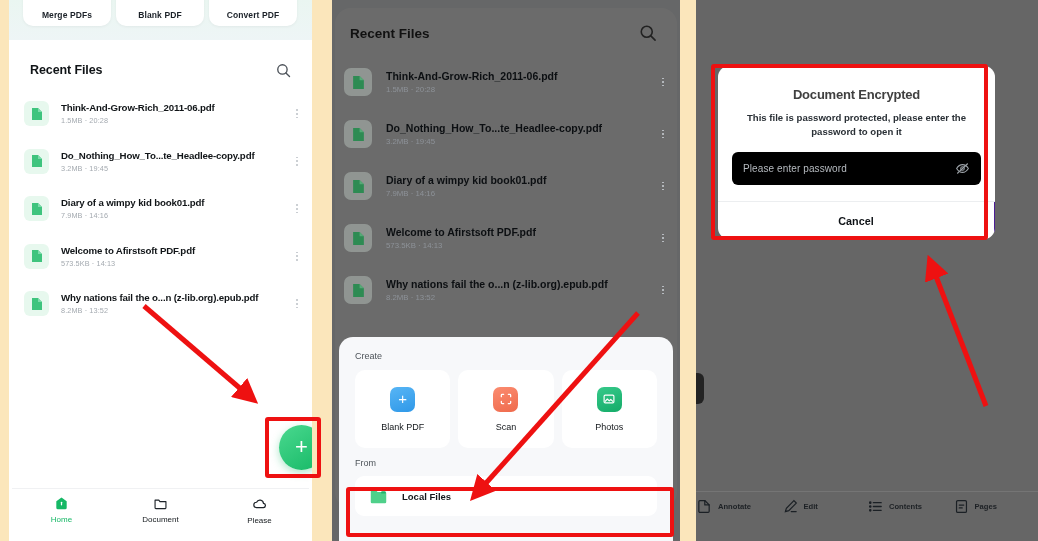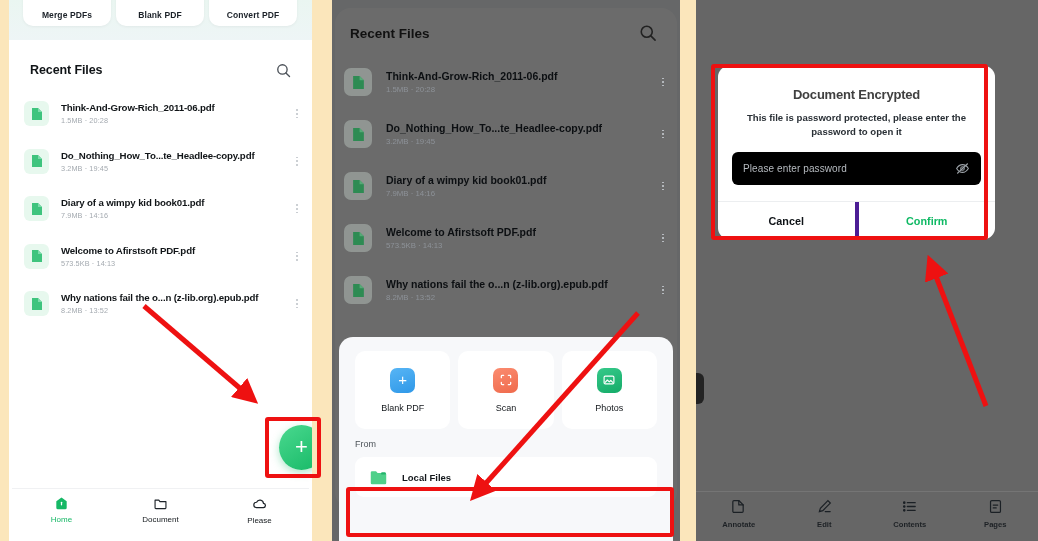--- a/index.html
+++ b/index.html
@@ -130,40 +130,40 @@
   .p3-scrim { position: absolute; inset: 0; background: rgba(0,0,0,.60); }
   .p3-handle {
     position: absolute; left: -8px; top: 373px; width: 16px; height: 31px;
     border-radius: 6px; background: #232323; z-index: 12;
   }
   .p3-tabbar {
     position: absolute; left: 0; bottom: 0; width: 342px; height: 50px;
     border-top: 1px solid rgba(255,255,255,.10); z-index: 11;
     display: flex; align-items: flex-start; padding-top: 6px;
   }
-  .p3-tab { flex: 1; display: flex; flex-direction: column; align-items: center; gap: 5px; }
+  .p3-tab { flex: 1; display: flex; flex-direction: row; align-items: center; gap: 5px; }
   .p3-tab-lbl { font-size: 7.6px; font-weight: bold; color: #1d2125; }
 
   .pw-dialog {
     position: absolute; left: 22px; top: 66px; width: 277px;
     background: #ffffff; border-radius: 11px; z-index: 14; overflow: hidden;
   }
   .pw-title { text-align: center; font-size: 13px; font-weight: bold; color: #404040;
               margin: 21px 0 9px 0; letter-spacing: -.2px; }
   .pw-desc { text-align: center; font-size: 9.6px; font-weight: bold; color: #2a3036;
              line-height: 1.42; padding: 0 24px; }
   .pw-field {
     margin: 14px 14px 0 14px; height: 33px; background: #000000; border-radius: 6px;
     display: flex; align-items: center; padding: 0 11px; justify-content: space-between;
   }
   .pw-ph { font-size: 10px; color: #b6bbc0; letter-spacing: .1px; }
   .pw-actions { display: flex; margin-top: 16px; border-top: 1px solid #eceef0; }
   .pw-btn { flex: 1; height: 37px; display: flex; align-items: center; justify-content: center;
             font-size: 10.8px; font-weight: bold; }
-  .pw-cancel { color: #0e1216; border-right: 4px solid #4c1d95; }
+  .pw-cancel { color: #0e1216; border-right: 1px solid #4c1d95; }
   .pw-confirm { color: #0fb964; }
 
   
   .redbox { position: absolute; border: 4px solid #ee1111; border-radius: 3px; z-index: 30; }
   .ann-svg { position: absolute; inset: 0; width: 1038px; height: 541px; z-index: 31; pointer-events: none; }
 </style>
 </head>
 <body>
 
 <div class="stage">
@@ -407,20 +407,21 @@
         </div>
         <div class="kebab">
             <i></i>
             <i></i>
             <i></i>
           </div>
       </div>
     </div>
 
     <div class="bottom-sheet">
+      <div class="bs-label">Create</div>
       <div class="bs-cards">
         <div class="bs-card">
           <div class="sq" style="background:linear-gradient(160deg,#57b5f5,#2f98e8);">
             <span style="color:#fff;font-size:15px;line-height:1;margin-top:-2px;">+</span>
           </div>
           <div class="bs-card-lbl">Blank PDF</div>
         </div>
         <div class="bs-card">
           <div class="sq" style="background:linear-gradient(160deg,#fb8c70,#ef6a4c);">
             <svg width="14" height="14" viewBox="0 0 24 24" fill="none" stroke="#fff" stroke-width="2.2" stroke-linecap="round">
@@ -497,21 +498,20 @@
       <div class="pw-field">
         <span class="pw-ph">Please enter password</span>
         <svg width="15" height="15" viewBox="0 0 24 24" fill="none" stroke="#9aa0a6" stroke-width="1.7" stroke-linecap="round">
           <path d="M2.6 12S6.3 5.8 12 5.8 21.4 12 21.4 12 17.7 18.2 12 18.2 2.6 12 2.6 12z"></path>
           <circle cx="12" cy="12" r="2.9"></circle>
             <line x1="4" y1="19.6" x2="20" y2="4.4"></line>
         </svg>
       </div>
       <div class="pw-actions">
         <div class="pw-btn pw-cancel">Cancel</div>
-        <div class="pw-btn pw-confirm">Confirm</div>
       </div>
     </div>
   </div>
 
   <div class="redbox" style="left:265px;top:417px;width:56px;height:61px;"></div>
   <div class="redbox" style="left:346px;top:487px;width:328px;height:50px;"></div>
   <div class="redbox" style="left:711px;top:64px;width:277px;height:176px;"></div>
 
   <svg class="ann-svg" viewBox="0 0 1038 541">
     <defs>

